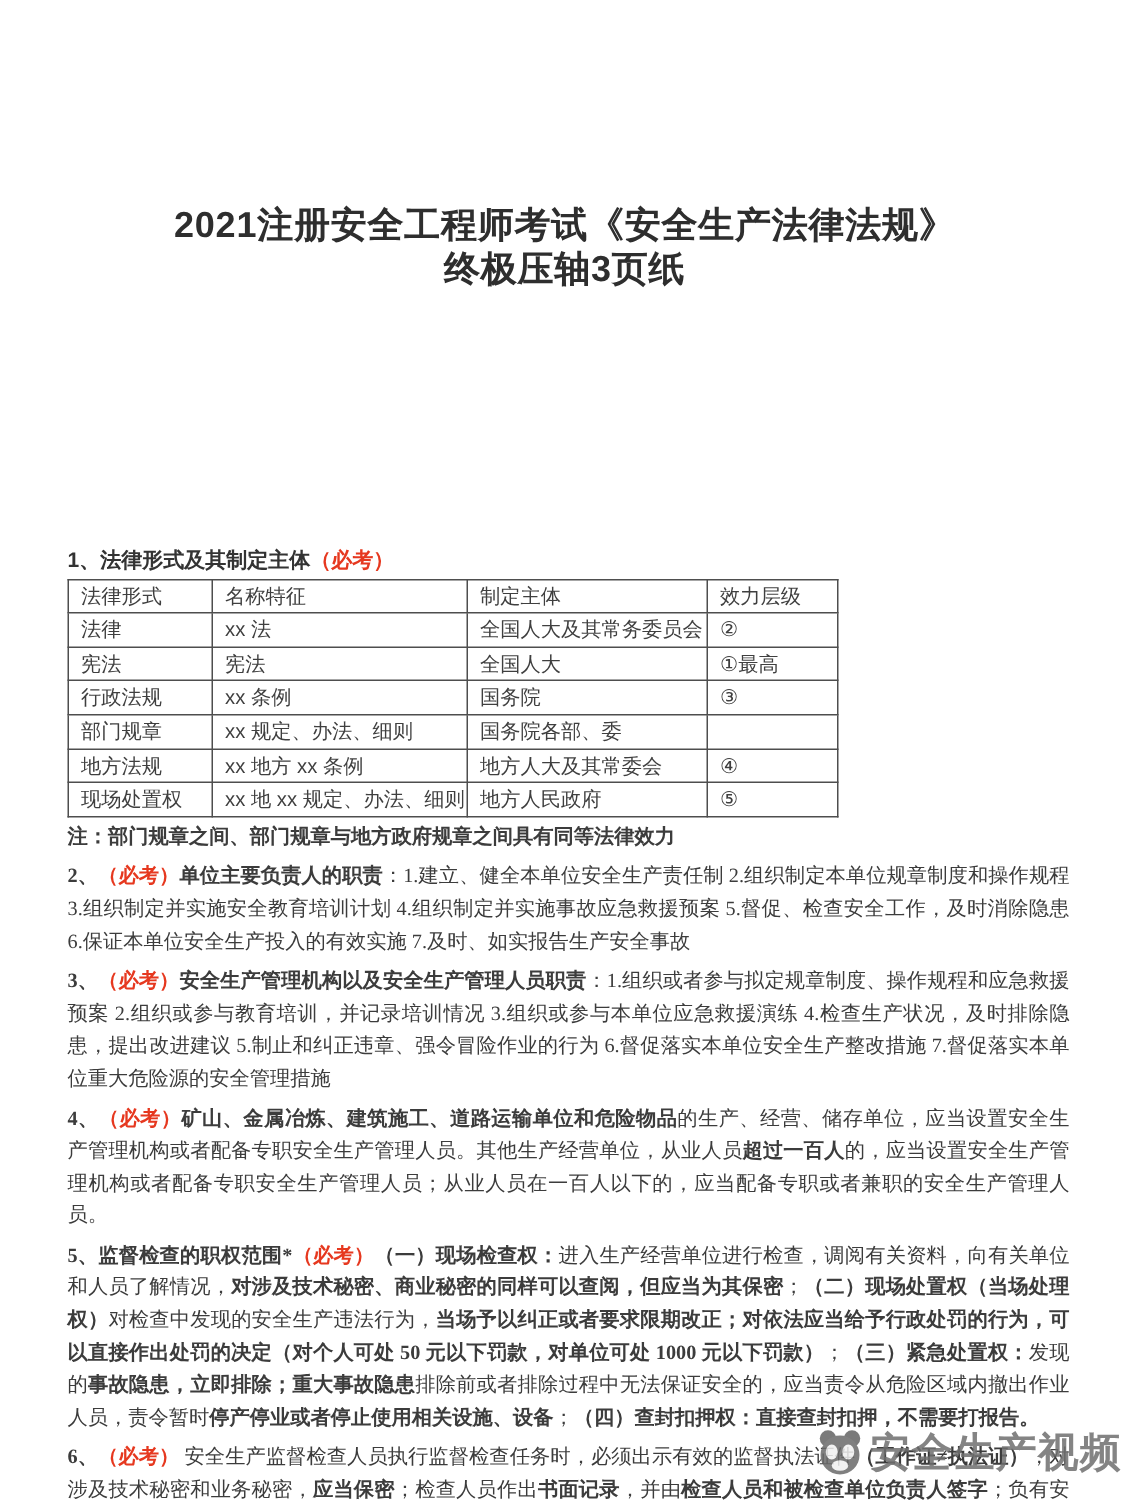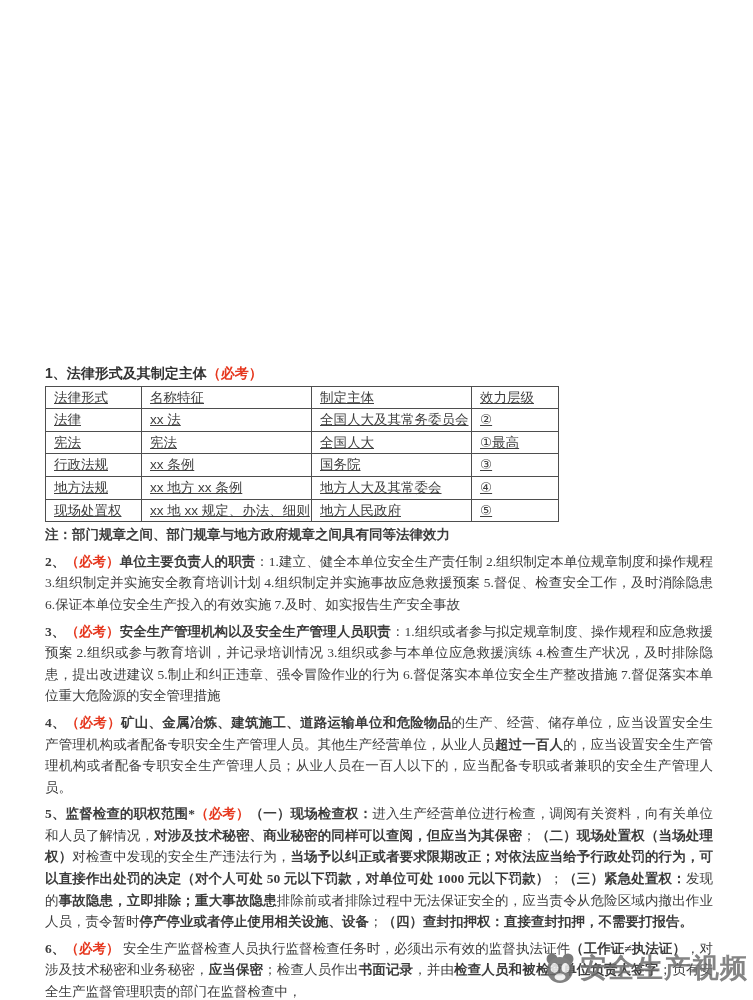--- a/index.html
+++ b/index.html
@@ -21,21 +21,21 @@
   .content {
     position: absolute; left: 45px; top: 363px; width: 668px;
     color: #3c3c3c; font-size: 13.5px; line-height: 21.6px;
   }
   .heading { font-size: 14px; font-weight: bold; color: #333333; }
 
   table.law-table { border-collapse: collapse; table-layout: fixed; width: 513px; margin-top: 1px; }
   .law-table th, .law-table td {
     border: 1px solid #4e4e4e; font-weight: normal; text-align: left;
     padding: 0 8px; height: 21px; font-size: 13.5px; color: #3f3f3f;
-    white-space: nowrap; overflow: hidden; text-decoration: underline;
+    white-space: nowrap; overflow: hidden;
   }
 
   .note { margin-top: 2px; font-weight: bold; }
 
   .para { margin-top: 5px; text-align: justify; font-family: Liberation Serif, serif; }
   .b { font-weight: bold; }
   .r { color: #e6381f; }
 
   .watermark {
     position: absolute; right: 5px; top: 944px; height: 48px;
@@ -43,20 +43,24 @@
     color: rgba(110,110,110,0.85); font-weight: bold;
     font-size: 27px; letter-spacing: 1px; white-space: nowrap;
   }
   .watermark svg { margin-right: 2px; opacity: 0.85; }
 </style>
 </head>
 <body>
 
 <div class="page">
 
+  <h1 class="title">
+    <span class="tl">2021注册安全工程师考试《安全生产法律法规》</span>
+    <span class="tl">终极压轴3页纸</span>
+  </h1>
 
   <div class="content">
 
     <p class="heading"><span class="b">1、</span><span class="b">法律形式及其制定主体</span><span class="b r" style="color: rgb(230, 56, 31);">（必考）</span></p>
 
     <table class="law-table">
       <colgroup>
         <col style="width:96px">
           <col style="width:170px">
           <col style="width:160px">
@@ -81,20 +85,26 @@
             <td>宪法</td>
             <td>宪法</td>
             <td>全国人大</td>
             <td>①最高</td>
           </tr>
           <tr>
             <td>行政法规</td>
             <td>xx 条例</td>
             <td>国务院</td>
             <td>③</td>
+          </tr>
+          <tr>
+            <td>部门规章</td>
+            <td>xx 规定、办法、细则</td>
+            <td>国务院各部、委</td>
+            <td></td>
           </tr>
           <tr>
             <td>地方法规</td>
             <td>xx 地方 xx 条例</td>
             <td>地方人大及其常委会</td>
             <td>④</td>
           </tr>
           <tr>
             <td>现场处置权</td>
             <td>xx 地 xx 规定、办法、细则</td>

